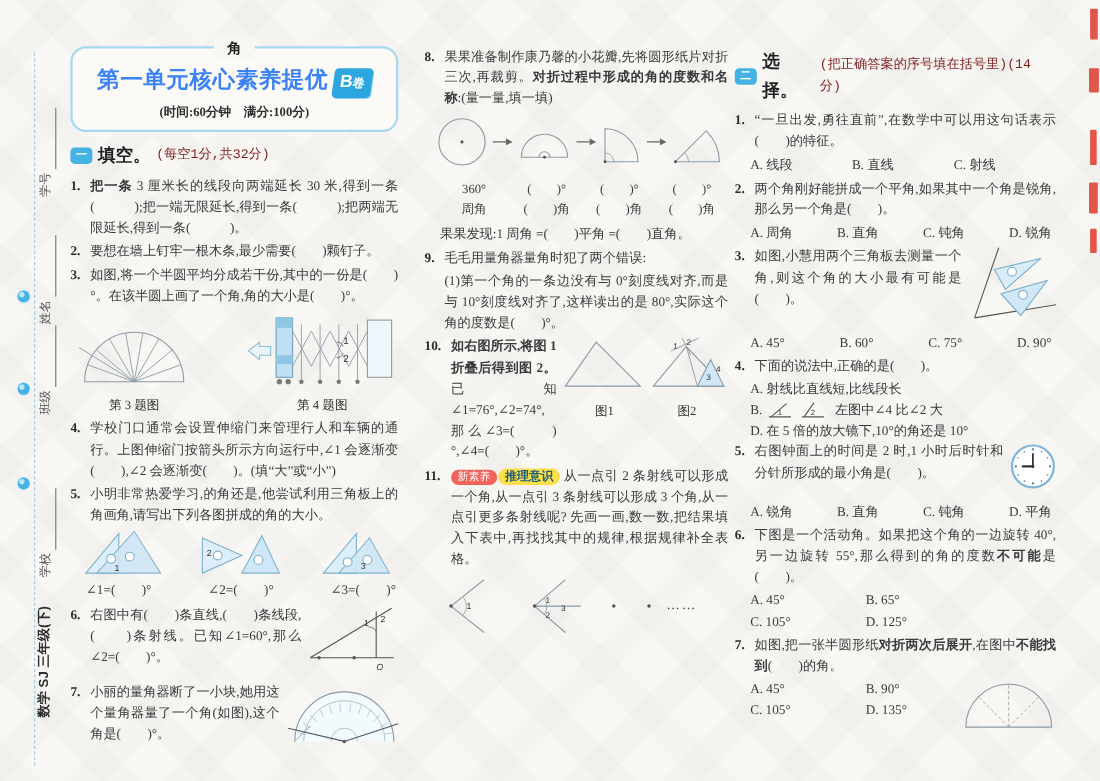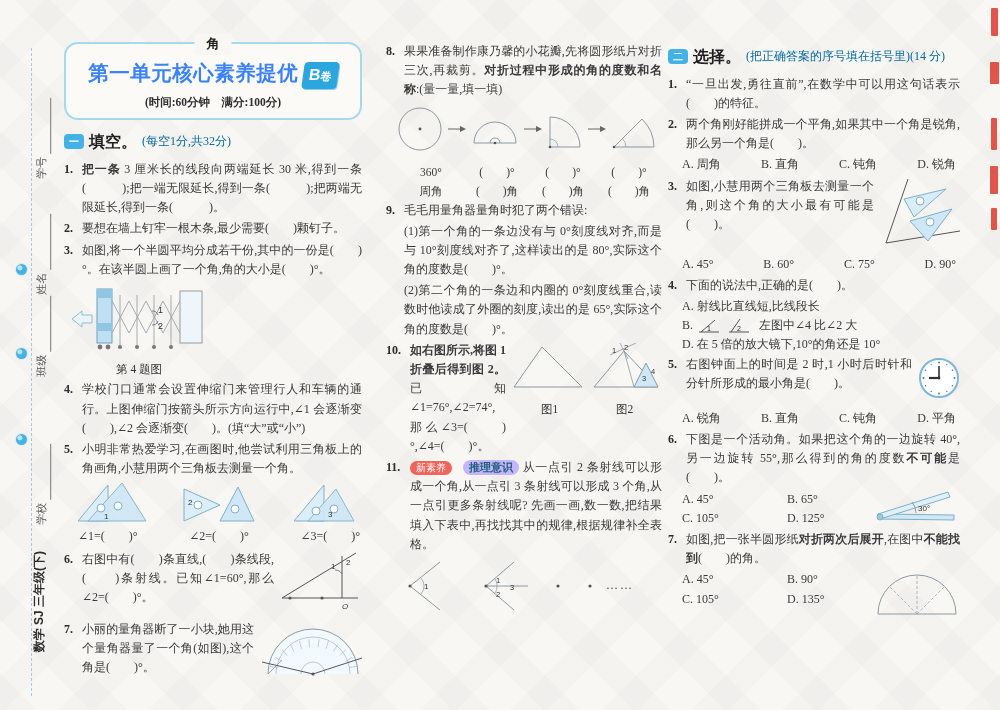--- a/index.html
+++ b/index.html
@@ -39,40 +39,40 @@
     transform:skewX(-8deg);padding:0 6px 1px;margin-left:5px;box-shadow:1px 1px 0 #8fd0ec;
     font-family:"Liberation Sans",sans-serif;font-weight:bold;}
   .bbadge .big{font-size:16px;} .bbadge .small{font-size:11px;}
   .tmeta{font-weight:bold;font-size:11.5px;margin-top:3px;color:#2e2e30;}
 
   .sec{display:flex;align-items:center;gap:5px;margin:2px 0 5px;}
   .secnum{background:#45b2e5;color:#fff;min-width:20px;height:15px;border-radius:4px;
     text-align:center;font-size:10px;line-height:15px;font-weight:bold;
     font-family:"Liberation Sans",sans-serif;}
   .secname{font-weight:bold;font-size:16px;color:#1f1f22;}
-  .secmeta{font-size:12px;color:#0369a1;}
+  .secmeta{font-size:12px;color:#7f1d1d;font-family:Liberation Mono, monospace;}
 
   .q{display:flex;margin-bottom:2px;}
   .qn{flex:none;width:18px;font-weight:bold;color:#2c2c2e;}
   .qn.w2{width:24px;}
   .qt{flex:1;text-align:justify;}
   .b{font-weight:bold;}
   .fig-r{float:right;margin:2px 0 2px 6px;}
   .figrow{display:flex;justify-content:space-between;align-items:flex-end;margin:4px 0 2px 6px;}
   .figcap{text-align:center;font-size:11.5px;margin-top:1px;color:#333;}
   .ansrow{display:flex;justify-content:space-between;padding:0 2px 0 14px;margin-bottom:3px;}
   .trirow{display:flex;justify-content:space-between;margin:3px 0 0 12px;}
 
   .shapelabels{display:flex;margin:1px 0 0 0;}
   .shapelabels span{width:25%;text-align:center;font-size:11.5px;}
   .findline{margin:2px 0 3px 14px;}
 
   .badge-red{display:inline-block;background:#f0635a;color:#fff;border-radius:8px;
-    font-size:10px;padding:0 6px;line-height:14px;font-family:"Liberation Sans",sans-serif;margin-right:11px;}
-  .badge-cyan{display:inline-block;background:#c4b5fd;color:#1d5d7a;border-radius:8px;
+    font-size:10px;padding:0 6px;line-height:14px;font-family:"Liberation Sans",sans-serif;margin-right:1px;}
+  .badge-cyan{display:inline-block;background:#fde047;color:#1d5d7a;border-radius:8px;
     font-size:11px;font-weight:bold;padding:0 6px;line-height:15px;
     font-family:"Liberation Sans",sans-serif;margin-right:3px;}
 
   .rayline{display:flex;align-items:center;margin:3px 0 4px 8px;}
   .rayline .dots{font-size:12px;letter-spacing:2px;color:#444;}
 
   table.rtab{border-collapse:collapse;margin:2px auto 0;}
   table.rtab td{border:1px solid #8b8b8b;text-align:center;font-size:11.5px;
     height:21px;padding:0 3px;background:#fcfbf8;}
   table.rtab td.hd{width:66px;} table.rtab td.c{width:24px;}
@@ -142,20 +142,37 @@
     <span class="qn">2.</span>
     <span class="qt">要想在墙上钉牢一根木条,最少需要(　　)颗钉子。</span>
   </div>
 
   <div class="q">
     <span class="qn">3.</span>
     <span class="qt">如图,将一个半圆平均分成若干份,其中的一份是(　　)°。在该半圆上画了一个角,角的大小是(　　)°。</span>
   </div>
 
   <div class="figrow">
+    <div>
+      <svg width="104" height="60" viewBox="0 0 104 60">
+        <path d="M7 54 A45 45 0 0 1 97 54 Z" fill="none" stroke="#8a9aa6" stroke-width="1"></path>
+        <g stroke="#8a9aa6" stroke-width="0.8">
+          <line x1="52" y1="54" x2="94.3" y2="38.6"></line>
+            <line x1="52" y1="54" x2="86.5" y2="25.1"></line>
+          <line x1="52" y1="54" x2="74.5" y2="15"></line>
+            <line x1="52" y1="54" x2="59.8" y2="9.7"></line>
+          <line x1="52" y1="54" x2="44.2" y2="9.7"></line>
+            <line x1="52" y1="54" x2="29.5" y2="15"></line>
+          <line x1="52" y1="54" x2="17.5" y2="25.1"></line>
+            <line x1="52" y1="54" x2="9.7" y2="38.6"></line>
+          <line x1="52" y1="54" x2="2" y2="23"></line>
+        </g>
+      </svg>
+      <div class="figcap">第 3 题图</div>
+    </div>
     <div>
       <svg width="138" height="70" viewBox="0 0 138 70">
         <polygon points="2,36 12,28 12,32 22,32 22,40 12,40 12,44" fill="#eaf5fb" stroke="#8fbcd6"></polygon>
         <rect x="27" y="6" width="15" height="54" fill="#bfe0f2" stroke="#6d9fbe"></rect>
         <rect x="27" y="6" width="15" height="9" fill="#8fc6e4"></rect>
         <rect x="27" y="40" width="15" height="8" fill="#8fc6e4"></rect>
         <rect x="110" y="8" width="22" height="52" fill="#eef6fb" stroke="#999"></rect>
         <g stroke="#9aa4ab" stroke-width="0.9" fill="none">
           <line x1="42" y1="18" x2="59" y2="50"></line>
             <line x1="59" y1="18" x2="42" y2="50"></line>
@@ -187,21 +204,21 @@
     </div>
   </div>
 
   <div class="q">
     <span class="qn">4.</span>
     <span class="qt">学校门口通常会设置伸缩门来管理行人和车辆的通行。上图伸缩门按箭头所示方向运行中,∠1 会逐渐变(　　),∠2 会逐渐变(　　)。(填“大”或“小”)</span>
   </div>
 
   <div class="q">
     <span class="qn">5.</span>
-    <span class="qt">小明非常热爱学习,在画图时,他尝试利用三角板上的角画角,小慧用两个三角板去测量一个角。</span>
+    <span class="qt">小明非常热爱学习,的角还是,他尝试利用三角板上的角画角,请写出下列各图拼成的角的大小。</span>
   </div>
 
   <div class="trirow">
     <svg width="74" height="46" viewBox="0 0 74 46">
       <polygon points="2,40 32,4 32,40" fill="#dbeefa" stroke="#7fb0cc"></polygon>
       <polygon points="12,40 46,2 70,40" fill="#cfe7f6" stroke="#7fb0cc" opacity="0.92"></polygon>
       <circle cx="25" cy="27" r="4" fill="#fff" stroke="#7fb0cc"></circle>
         <circle cx="42" cy="25" r="4" fill="#fff" stroke="#7fb0cc"></circle>
       <text x="28" y="38" font-size="8" fill="#333">1</text>
     </svg>
@@ -312,32 +329,29 @@
       <span>(　　)°</span>
       <span>(　　)°</span>
     </div>
     <div class="shapelabels">
       <span>周角</span>
       <span>(　　)角</span>
       <span>(　　)角</span>
       <span>(　　)角</span>
     </div>
   </div>
+  <div class="findline">果果发现:1 周角 =(　　)平角 =(　　)直角。</div>
 
   <div class="q">
     <span class="qn">9.</span>
     <span class="qt">毛毛用量角器量角时犯了两个错误:</span>
   </div>
   <div class="q">
     <span class="qn"></span>
       <span class="qt">(1)第一个角的一条边没有与 0°刻度线对齐,而是与 10°刻度线对齐了,这样读出的是 80°,实际这个角的度数是(　　)°。</span>
-  </div>
-  <div class="q">
-    <span class="qn"></span>
-      <span class="qt">(2)第二个角的一条边和内圈的 0°刻度线重合,读数时他读成了外圈的刻度,读出的是 65°,实际这个角的度数是(　　)°。</span>
   </div>
 
   <div class="q">
     <span class="qn w2">10.</span>
     <span class="qt">
       <span class="fig-r" style="width:150px;">
         <svg width="150" height="50" viewBox="0 0 150 50">
           <polygon points="2,44 30,4 70,44" fill="none" stroke="#8a9aa6"></polygon>
           <polygon points="82,44 112,8 146,44" fill="none" stroke="#8a9aa6"></polygon>
           <polygon points="122,44 134,20 146,44" fill="#cfe7f6" stroke="#8a9aa6"></polygon>
@@ -397,20 +411,25 @@
 
   <div class="sec">
     <span class="secnum">二</span>
     <span class="secname">选择。</span>
     <span class="secmeta">(把正确答案的序号填在括号里)(14 分)</span>
   </div>
 
   <div class="q">
     <span class="qn">1.</span>
     <span class="qt">“一旦出发,勇往直前”,在数学中可以用这句话表示(　　)的特征。</span>
+  </div>
+  <div class="ops3">
+    <span>A. 线段</span>
+    <span>B. 直线</span>
+    <span>C. 射线</span>
   </div>
 
   <div class="q">
     <span class="qn">2.</span>
     <span class="qt">两个角刚好能拼成一个平角,如果其中一个角是锐角,那么另一个角是(　　)。</span>
   </div>
   <div class="ops4">
     <span>A. 周角</span>
     <span>B. 直角</span>
     <span>C. 钝角</span>
@@ -498,29 +517,20 @@
     <span class="qn">6.</span>
     <span class="qt"><span>下图是一个活动角。如果把这个角的一边旋转 40°,另一边旋转 55°,那么得到的角的度数</span><span class="b">不可能</span><span>是(　　)。</span></span>
   </div>
   <div style="position:relative;">
     <div class="ops2x2">
       <span>A. 45°</span>
       <span>B. 65°</span>
       <span>C. 105°</span>
       <span>D. 125°</span>
     </div>
-    <div style="position:absolute;right:0;top:-4px;">
-      <svg width="90" height="40" viewBox="0 0 90 40">
-        <polygon points="8,28 84,29 84,34 8,33" fill="#cfe8f6" stroke="#7fb0cc"></polygon>
-        <polygon points="8,28 78,6 80,11 10,33" fill="#dff0fa" stroke="#7fb0cc"></polygon>
-        <circle cx="10" cy="31" r="3" fill="#9fc8de" stroke="#7fb0cc"></circle>
-        <path d="M46 27 A18 18 0 0 0 42 16" fill="none" stroke="#777" stroke-width="0.7"></path>
-        <text x="48" y="25" font-size="8" fill="#333">30°</text>
-      </svg>
-    </div>
   </div>
 
   <div class="q">
     <span class="qn">7.</span>
     <span class="qt"><span>如图,把一张半圆形纸</span><span class="b">对折两次后展开</span><span>,在图中</span><span class="b">不能找到</span><span>(　　)的角。</span></span>
   </div>
   <div style="position:relative;">
     <div class="ops2x2">
       <span>A. 45°</span>
       <span>B. 90°</span>

